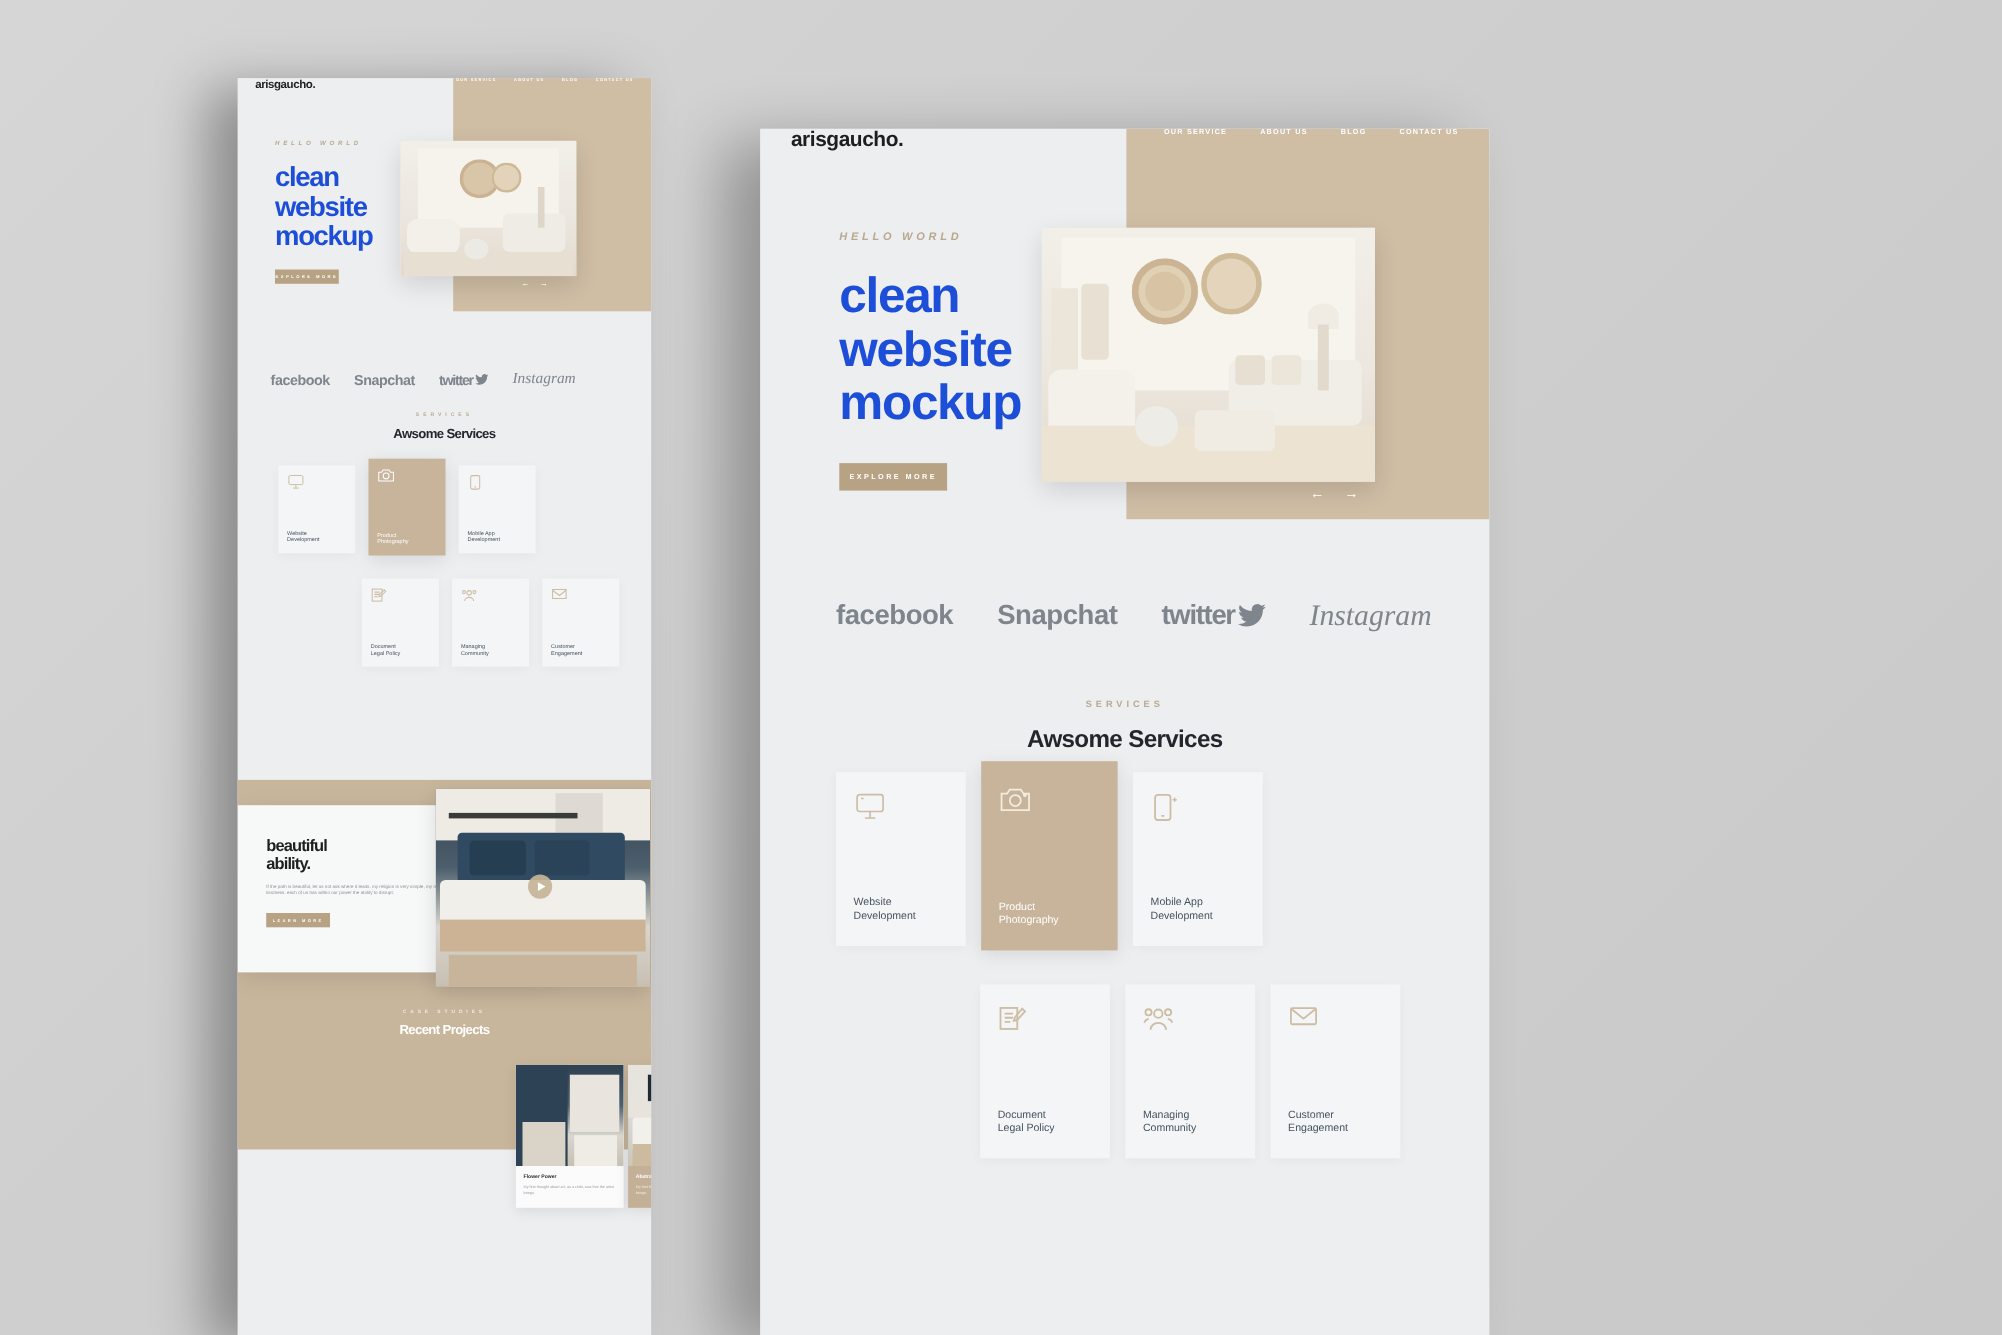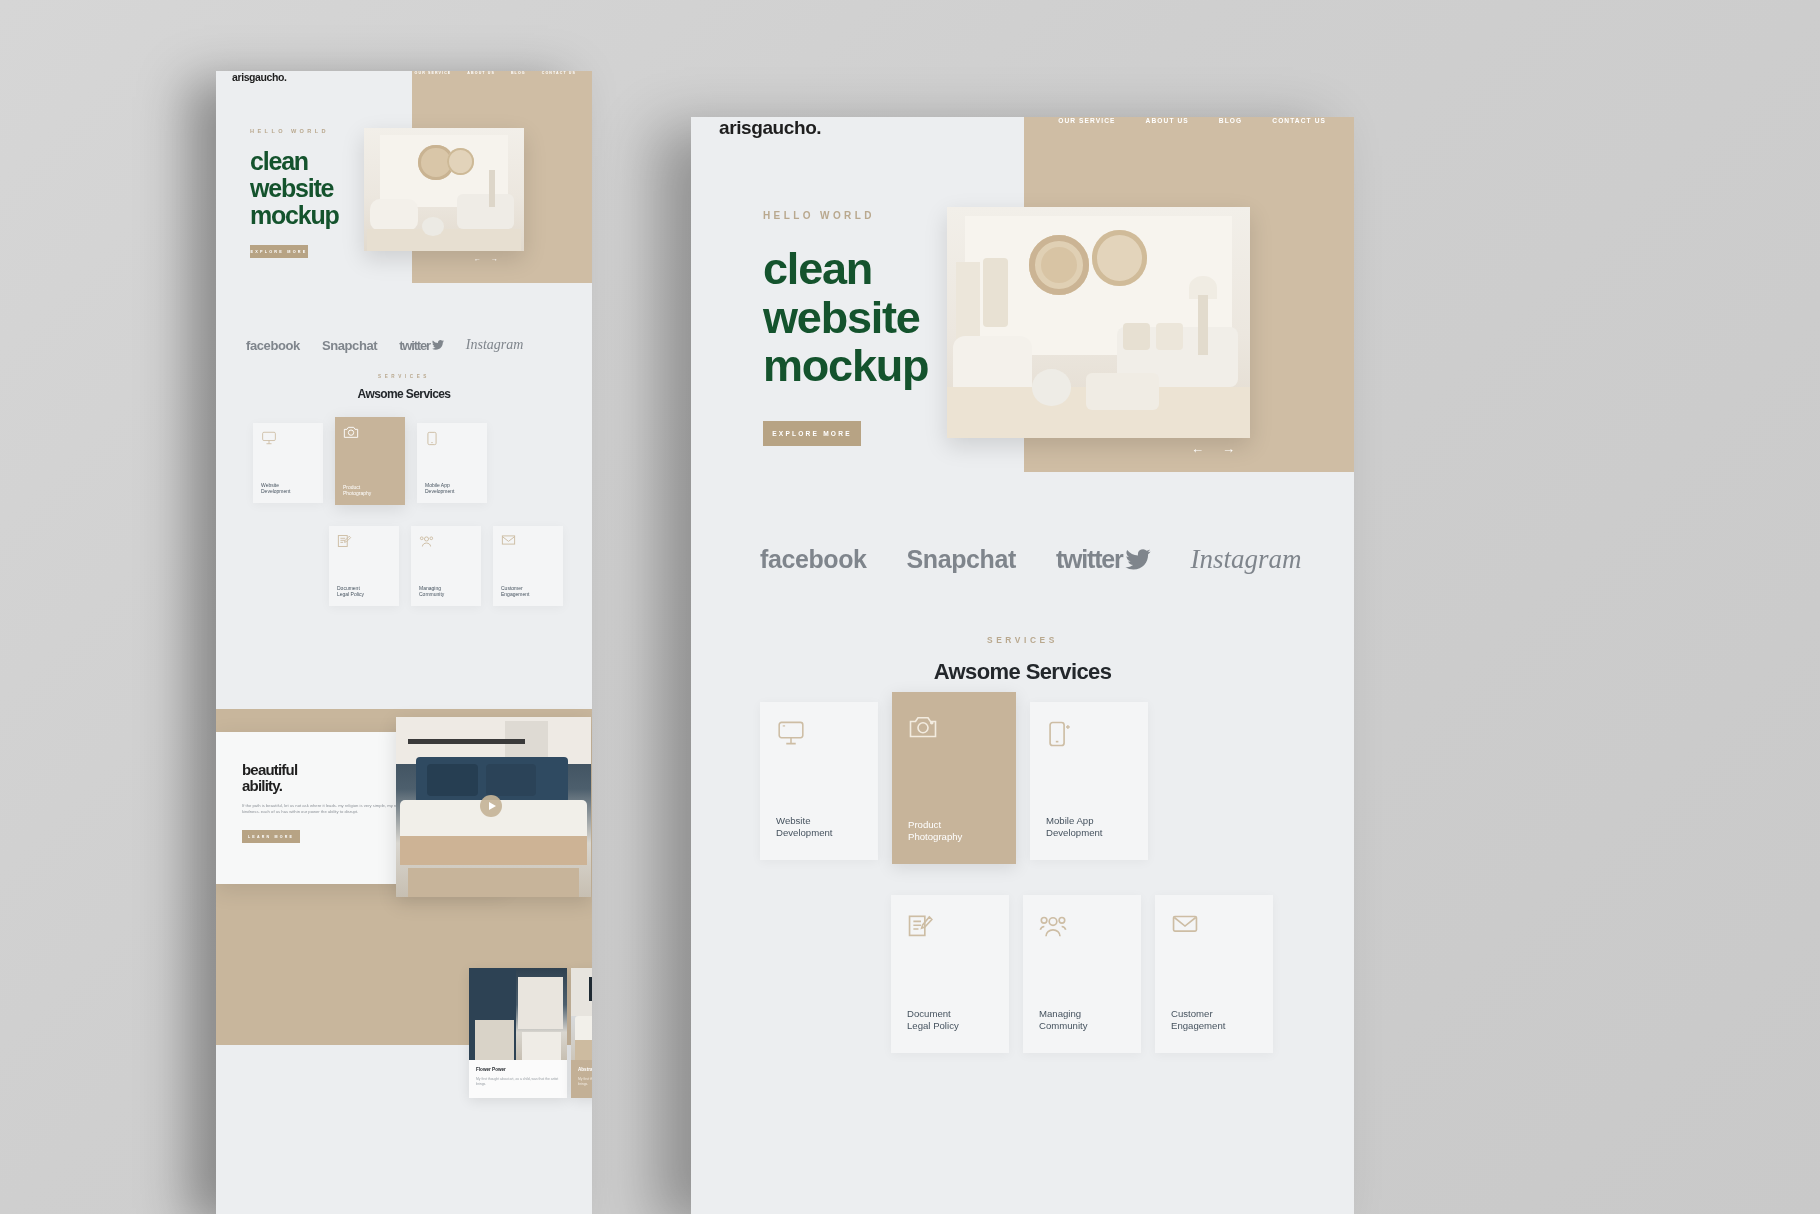--- a/index.html
+++ b/index.html
@@ -50,23 +50,24 @@
     white-space: nowrap;
     text-transform: uppercase;
   }
 
   
   .eyebrow {
     color: #b9a88e;
     letter-spacing: 3.4px;
     font-weight: 600;
     text-transform: uppercase;
+    font-style: italic;
   }
   .hero-title {
-    color: #14532d;
+    color: #1d4ed8;
     font-weight: 800;
     letter-spacing: -1.2px;
     line-height: 1.08;
   }
   .btn {
     display: inline-flex;
     align-items: center;
     justify-content: center;
     background: #b7a384;
     color: #fff;
@@ -305,20 +306,24 @@
       <div class="o" style="left:46%;top:26%;width:26%;height:18%;background:#2b4358;border-radius:4px;"></div>
       <div class="o" style="left:2%;top:46%;width:96%;height:34%;background:#f1efe9;border-radius:5px;"></div>
       <div class="o" style="left:2%;top:66%;width:96%;height:16%;background:#cdb395;"></div>
       <div class="o" style="left:6%;top:84%;width:88%;height:16%;background:#c7b49a;"></div>
     </div>
     <div class="play" style="left:84px; top:78px; width:22px; height:22px;">
       <i style="border-width:4px 0 4px 7px; margin-left:2px;"></i>
     </div>
   </div>
 
+  <div style="position:absolute; left:0; top:846px; width:100%;">
+    <div class="sec-eyebrow" style="font-size:4.4px; color:#f0eae0;">CASE STUDIES</div>
+    <div class="sec-title" style="font-size:12px; margin-top:7px; color:#ffffff;">Recent Projects</div>
+  </div>
 
   <div class="proj-row" style="left:253px; top:897px; gap:4px;">
     <div class="proj" style="width:98px;">
       <div class="proj-img" style="height:92px;">
         <div class="ph ph-bed2">
           <div class="o" style="left:0;top:0;width:48%;height:100%;background:#2d4254;"></div>
           <div class="o" style="left:50%;top:10%;width:46%;height:56%;background:#e9e5de;"></div>
           <div class="o" style="left:6%;top:56%;width:40%;height:44%;background:#d9d3c8;"></div>
           <div class="o" style="left:54%;top:70%;width:40%;height:30%;background:#efece6;"></div>
         </div>

